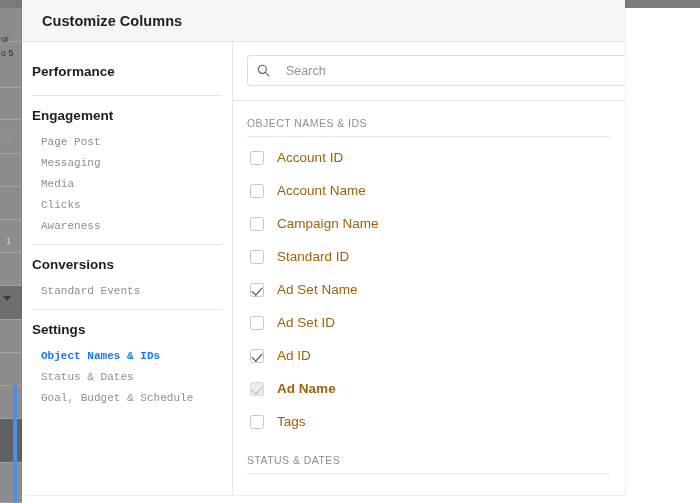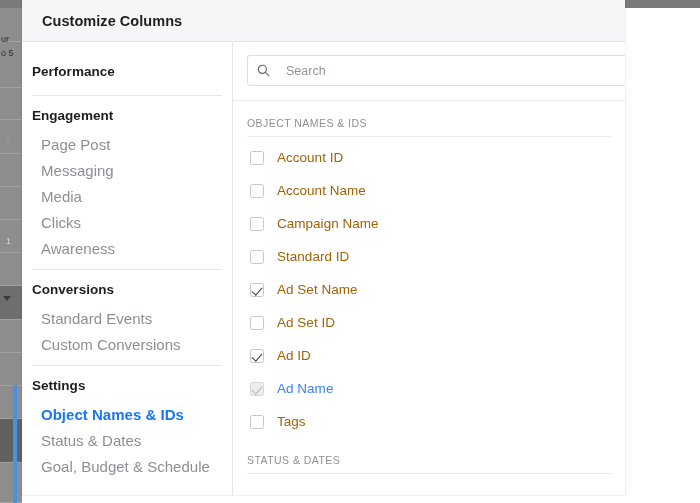--- a/index.html
+++ b/index.html
@@ -112,26 +112,27 @@
   }
   .nav-group { }
   .nav-group-title {
     font-size: 13.5px;
     font-weight: bold;
     color: #1c1e21;
     padding: 8px 0 8px 10px;
     letter-spacing: 0.02px;
   }
   .nav-item {
-    font-size: 15px;
+    font-size: 11px;
     color: #8c8f94;
     padding: 4.5px 0 4.5px 19px;
     letter-spacing: 0.02px;
     cursor: pointer;
     white-space: nowrap;
+    font-family: Liberation Mono, monospace;
   }
   .nav-item.active {
     color: #1877f2;
     font-weight: bold;
   }
   .nav-divider {
     height: 1px;
     background: #e4e6e9;
     margin: 8px 10px 4px 10px;
   }
@@ -212,21 +213,21 @@
   }
   .cbx.disabled.checked::after {
     border-color: #b4b8bd;
   }
   .option-label {
     font-size: 13.5px;
     color: #a16207;
     margin-left: 13px;
     letter-spacing: 0.02px;
   }
-  .option-row.disabled .option-label { color: #3b82f6; }
+  .option-row.disabled .option-label { color: #a16207; font-weight: bold; }
 </style>
 </head>
 <body>
 
 <div id="backdrop">
   <div class="bg-strip">
     <div class="bg-row" style="top:0px;height:42px;"></div>
     <div class="bg-row" style="top:42px;height:46px;"></div>
     <div class="bg-row" style="top:88px;height:32px;"></div>
     <div class="bg-row" style="top:120px;height:34px;"></div>
@@ -269,21 +270,20 @@
           <div class="nav-item">Page Post</div>
           <div class="nav-item">Messaging</div>
           <div class="nav-item">Media</div>
           <div class="nav-item">Clicks</div>
           <div class="nav-item">Awareness</div>
         </div>
         <div class="nav-divider"></div>
         <div class="nav-group">
           <div class="nav-group-title">Conversions</div>
           <div class="nav-item">Standard Events</div>
-          <div class="nav-item">Custom Conversions</div>
         </div>
         <div class="nav-divider"></div>
         <div class="nav-group">
           <div class="nav-group-title">Settings</div>
           <div class="nav-item active">Object Names &amp; IDs</div>
           <div class="nav-item">Status &amp; Dates</div>
           <div class="nav-item">Goal, Budget &amp; Schedule</div>
         </div>
       </div>
 

